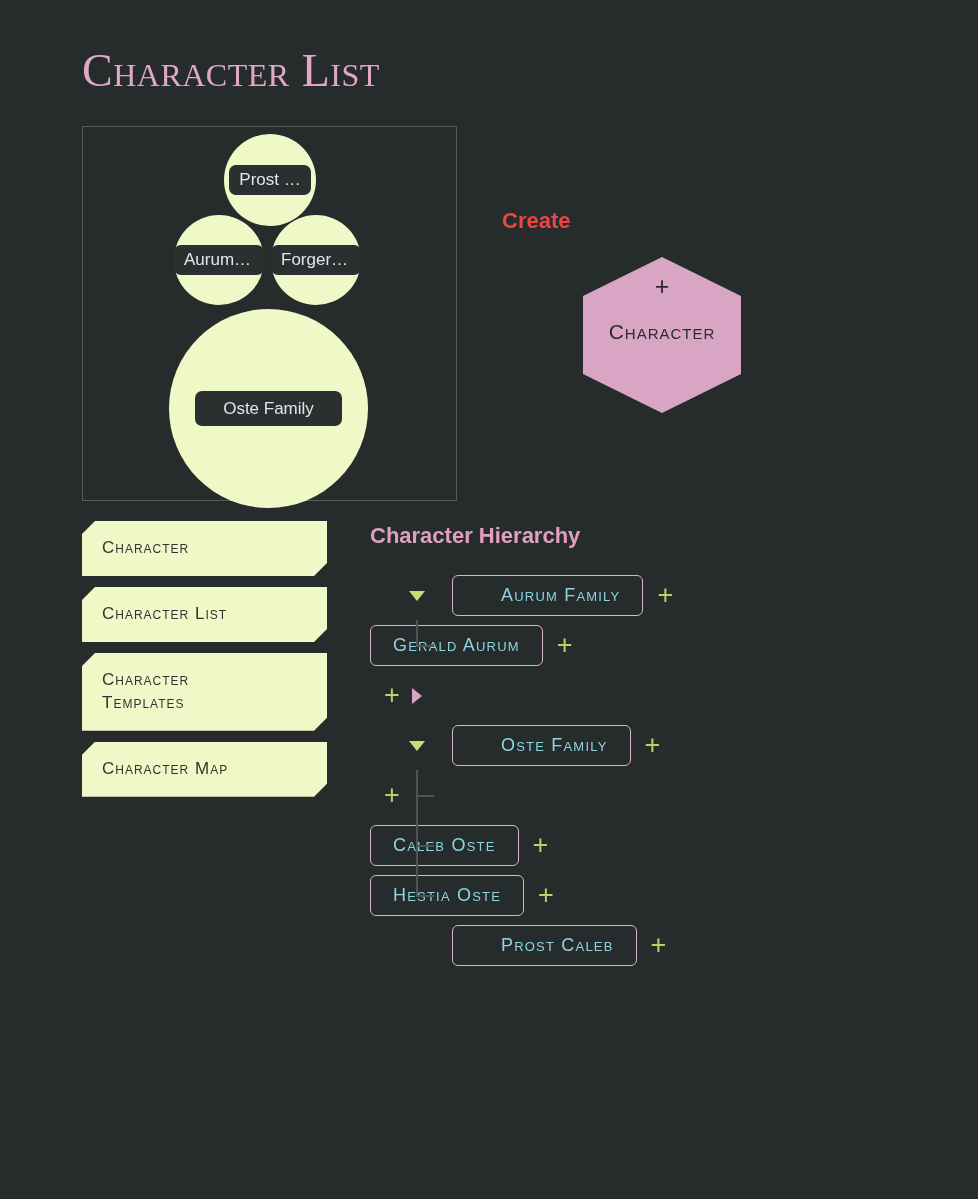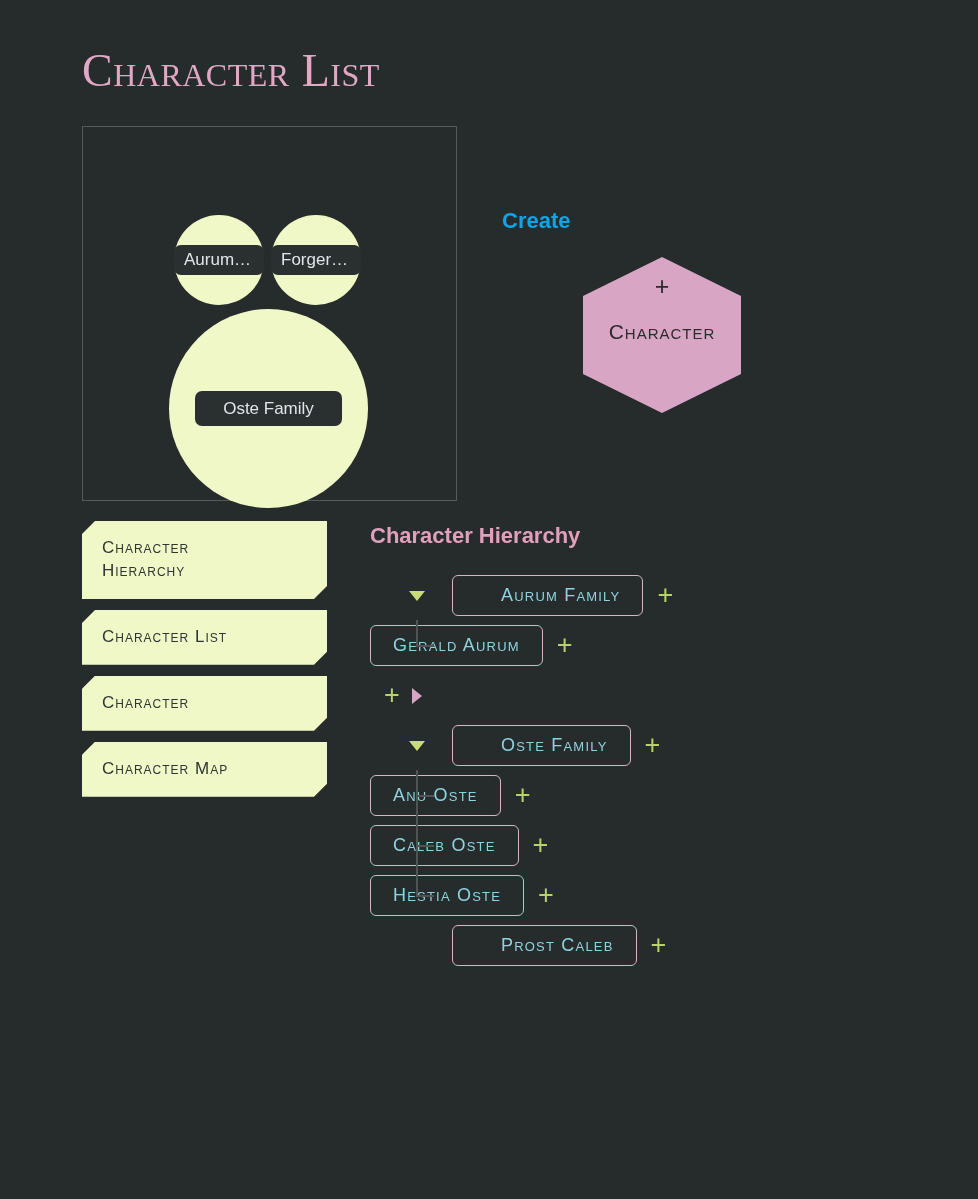--- a/index.html
+++ b/index.html
@@ -68,21 +68,21 @@
   .bubble-forger .bubble-label { font-size: 17px; max-width: 86px; }
   .bubble-oste .bubble-label   { font-size: 17px; padding: 7px 28px; }
 
   
   .create-heading {
     position: absolute;
     left: 502px;
     top: 208px;
     font-size: 22px;
     font-weight: bold;
-    color: #0ea5e9;
+    color: #ef4444;
   }
   .hex-button {
     position: absolute;
     left: 583px;
     top: 257px;
     width: 158px;
     height: 156px;
     background: #d9a5c4;
     clip-path: polygon(50% 0%, 100% 25%, 100% 75%, 50% 100%, 0% 75%, 0% 25%);
     cursor: pointer;
@@ -203,47 +203,50 @@
   }
   .indent-0 { margin-left: 82px; padding-left: 48px; }
   .indent-1 { }
 </style>
 </head>
 <body>
 
 <div class="page-title">Character List</div>
 
 <div class="bubble-panel">
+  <div class="bubble bubble-prost">
+    <span class="bubble-label">Prost …</span>
+  </div>
   <div class="bubble bubble-forger">
     <span class="bubble-label">Forger …</span>
   </div>
   <div class="bubble bubble-aurum">
     <span class="bubble-label">Aurum …</span>
   </div>
   <div class="bubble bubble-oste">
     <span class="bubble-label">Oste Family</span>
   </div>
 </div>
 
 <div class="create-heading">Create</div>
 <div class="hex-button">
   <div class="hex-plus">+</div>
   <div class="hex-label">Character</div>
 </div>
 
 <div class="nav-list">
     <div class="nav-button">
       <span class="nav-line">Character</span>
-      <span class="nav-line">Hierarchy</span>
     </div>
     <div class="nav-button">
       <span class="nav-line">Character List</span>
     </div>
     <div class="nav-button">
       <span class="nav-line">Character</span>
+      <span class="nav-line">Templates</span>
     </div>
     <div class="nav-button">
       <span class="nav-line">Character Map</span>
     </div>
   </div>
 
 <div class="tree-heading">Character Hierarchy</div>
 <div class="tree">
     <div class="tree-row">
       <div class="twisty twisty-open"></div>
@@ -259,21 +262,20 @@
       <div class="twisty twisty-closed"></div>
       <div class="add-btn">+</div>
     </div>
     <div class="tree-row">
       <div class="twisty twisty-open"></div>
       <div class="node-box indent-0">Oste Family</div>
       <div class="add-btn">+</div>
     </div>
     <div class="tree-row">
       <div class="elbow" style="left: 46px; width: 16px; height: 25px; top: 0px;"></div>
-      <div class="node-box indent-1">Anu Oste</div>
       <div class="add-btn">+</div>
     </div>
     <div class="tree-row">
       <div class="elbow" style="left: 46px; width: 16px; height: 75px; top: -50px;"></div>
       <div class="node-box indent-1">Caleb Oste</div>
       <div class="add-btn">+</div>
     </div>
     <div class="tree-row">
       <div class="elbow" style="left: 46px; width: 16px; height: 125px; top: -100px;"></div>
       <div class="node-box indent-1">Hestia Oste</div>

